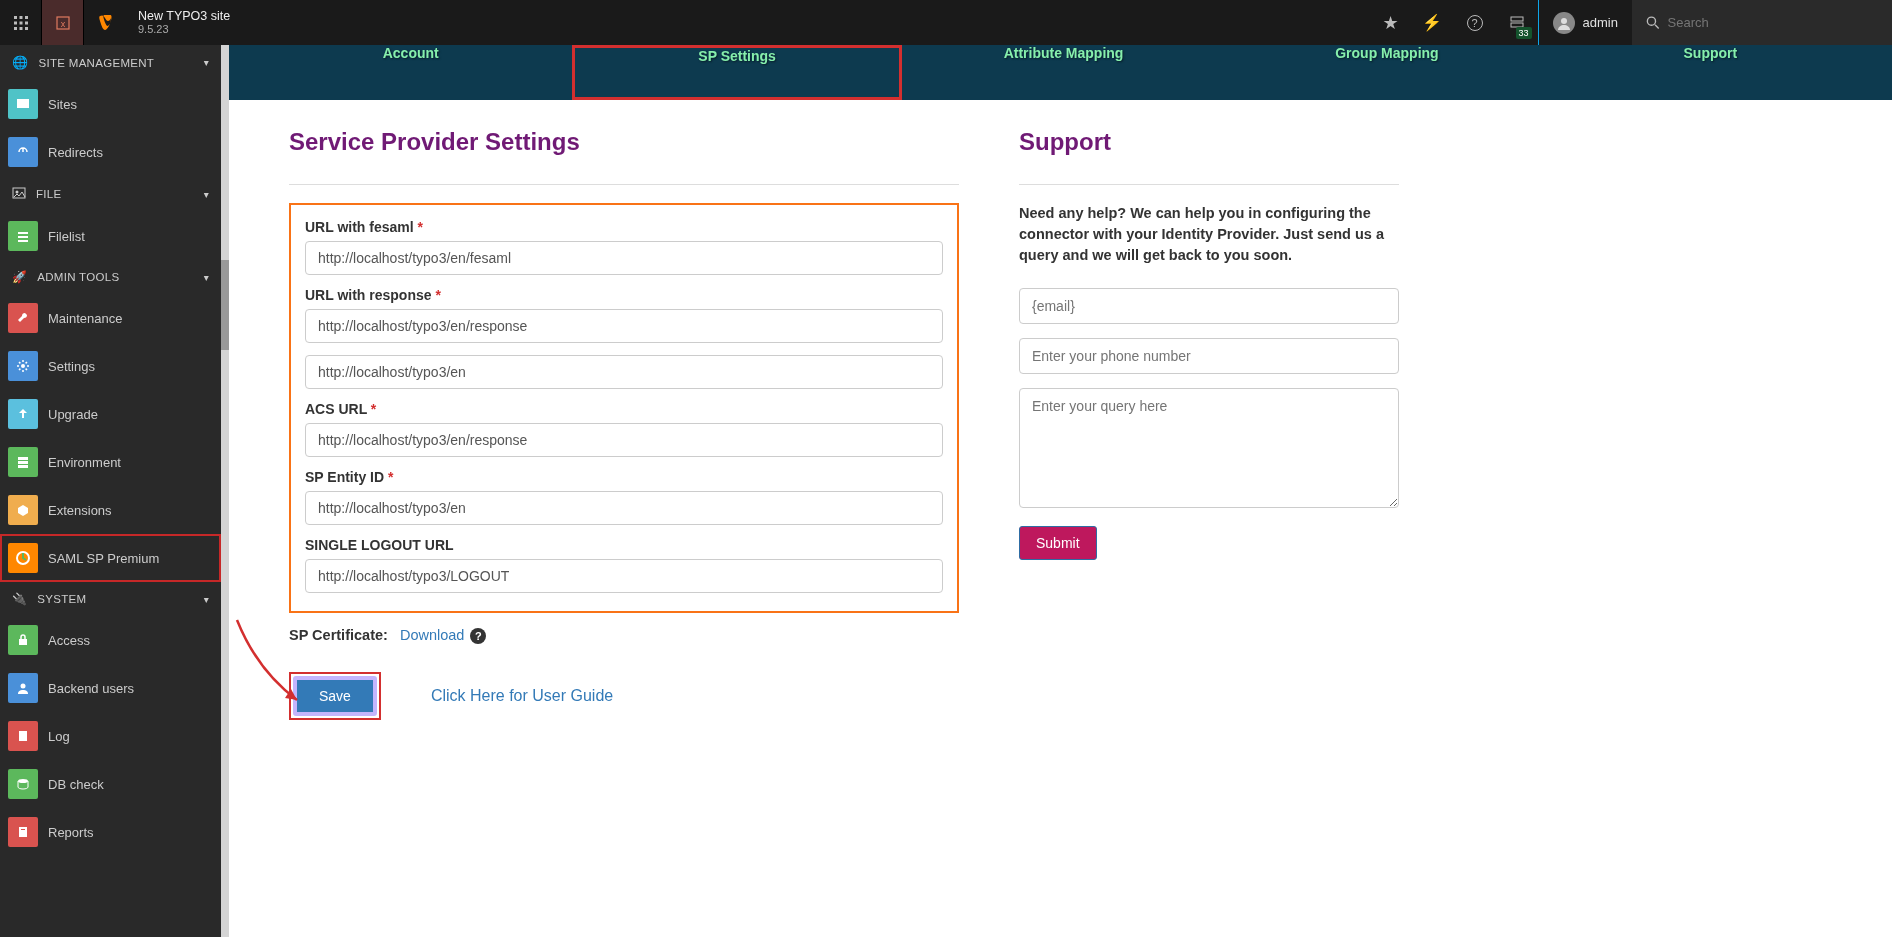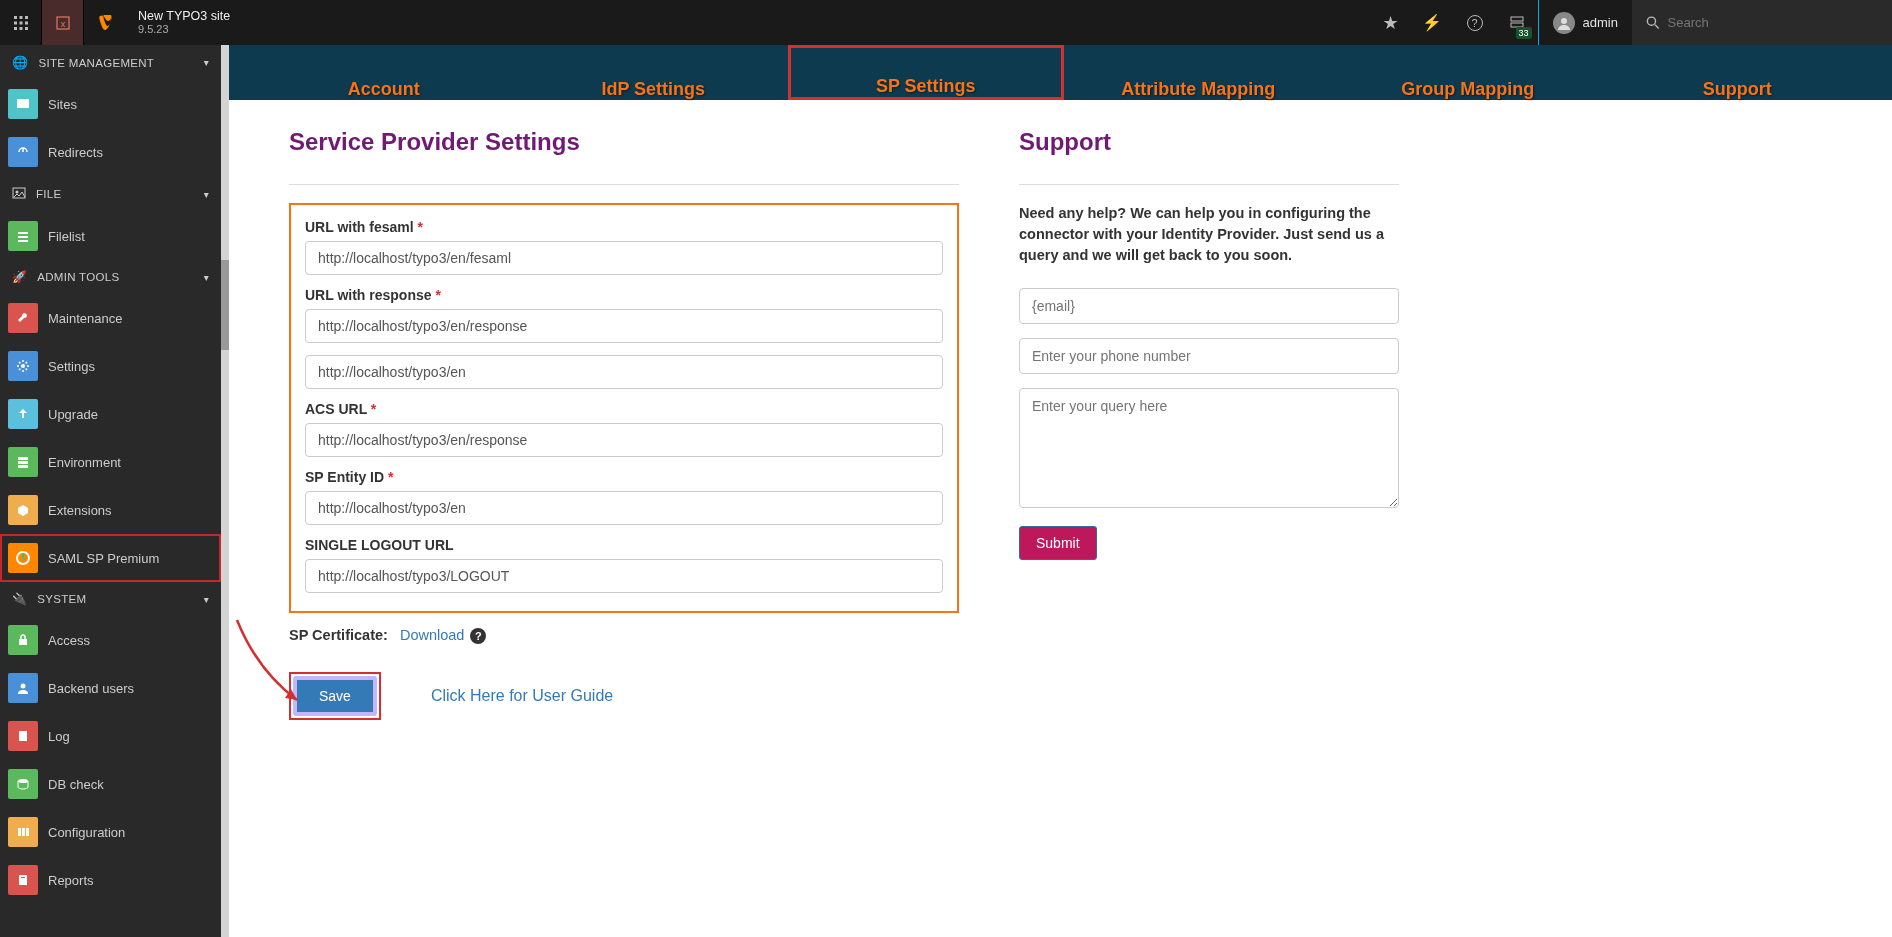--- a/index.html
+++ b/index.html
@@ -33,21 +33,21 @@
 
 
 .scrollbar-edge { position: absolute; top: 45px; left: 221px; width: 8px; bottom: 0; background: #d4d4d4; }
 .scrollbar-thumb { position: absolute; top: 260px; left: 221px; width: 8px; height: 90px; background: #999; border-radius: 0; }
 
 
 .main { position: absolute; top: 45px; left: 229px; right: 0; bottom: 0; background: #fff; overflow: auto; }
 
 
 .tabnav { background: #0d3a4f; height: 55px; display: flex; align-items: stretch; padding: 0 20px; }
-.tab { flex: 1; display: flex; align-items: flex-end; justify-content: center; color: #f97316; font-size: 18px; font-weight: 600; cursor: pointer; text-shadow: 1px 1px 2px rgba(0,0,0,.5); }
+.tab { flex: 1; display: flex; align-items: flex-start; justify-content: center; color: #86efac; font-size: 14px; font-weight: 600; cursor: pointer; text-shadow: 1px 1px 2px rgba(0,0,0,.5); }
 .tab.active-wrap { padding: 3px; outline: 3px solid #d32f2f; outline-offset: -3px; }
 
 
 .content { padding: 28px 60px 40px 60px; display: flex; gap: 60px; }
 .col-left { flex: 0 0 670px; }
 .col-right { flex: 0 0 380px; }
 h2 { font-size: 24px; font-weight: 600; color: #701a75; margin-bottom: 28px; }
 .hr { border: none; border-top: 1px solid #ddd; margin-bottom: 18px; }
 
 .form-box { border: 2px solid #f97316; padding: 14px 14px 18px 14px; }
@@ -283,50 +283,37 @@
   <div class="sb-item">
       <span class="sb-icon" style="background:#5cb85c">
         <svg width="14" height="14" viewBox="0 0 14 14">
           <ellipse cx="7" cy="4" rx="5" ry="2" fill="#fff"></ellipse>
           <path d="M2 4v6c0 1 2 2 5 2s5-1 5-2V4" fill="none" stroke="#fff"></path>
         </svg>
       </span>
       <span>DB check</span>
     </div>
   <div class="sb-item">
-      <span class="sb-icon" style="background:#f0ad4e">
-        <svg width="14" height="14" viewBox="0 0 14 14">
-          <rect x="2" y="3" width="3" height="8" fill="#fff"></rect>
-          <rect x="6" y="3" width="3" height="8" fill="#fff"></rect>
-          <rect x="10" y="3" width="3" height="8" fill="#fff"></rect>
-        </svg>
-      </span>
-      <span>Configuration</span>
-    </div>
-  <div class="sb-item">
       <span class="sb-icon" style="background:#d9534f">
         <svg width="14" height="14" viewBox="0 0 14 14">
           <rect x="3" y="2" width="8" height="10" fill="#fff"></rect>
           <rect x="5" y="4" width="4" height="1" fill="#d9534f"></rect>
         </svg>
       </span>
       <span>Reports</span>
     </div>
 </div>
 
 <div class="scrollbar-edge"></div>
 <div class="scrollbar-thumb"></div>
 
 <div class="main">
   <div class="tabnav">
     <div class="tab">
         <span>Account</span>
-      </div>
-    <div class="tab">
-        <span>IdP Settings</span>
       </div>
     <div class="tab active-wrap">
         <div class="active-inner"><span>SP Settings</span></div>
       </div>
     <div class="tab">
         <span>Attribute Mapping</span>
       </div>
     <div class="tab">
         <span>Group Mapping</span>
       </div>

